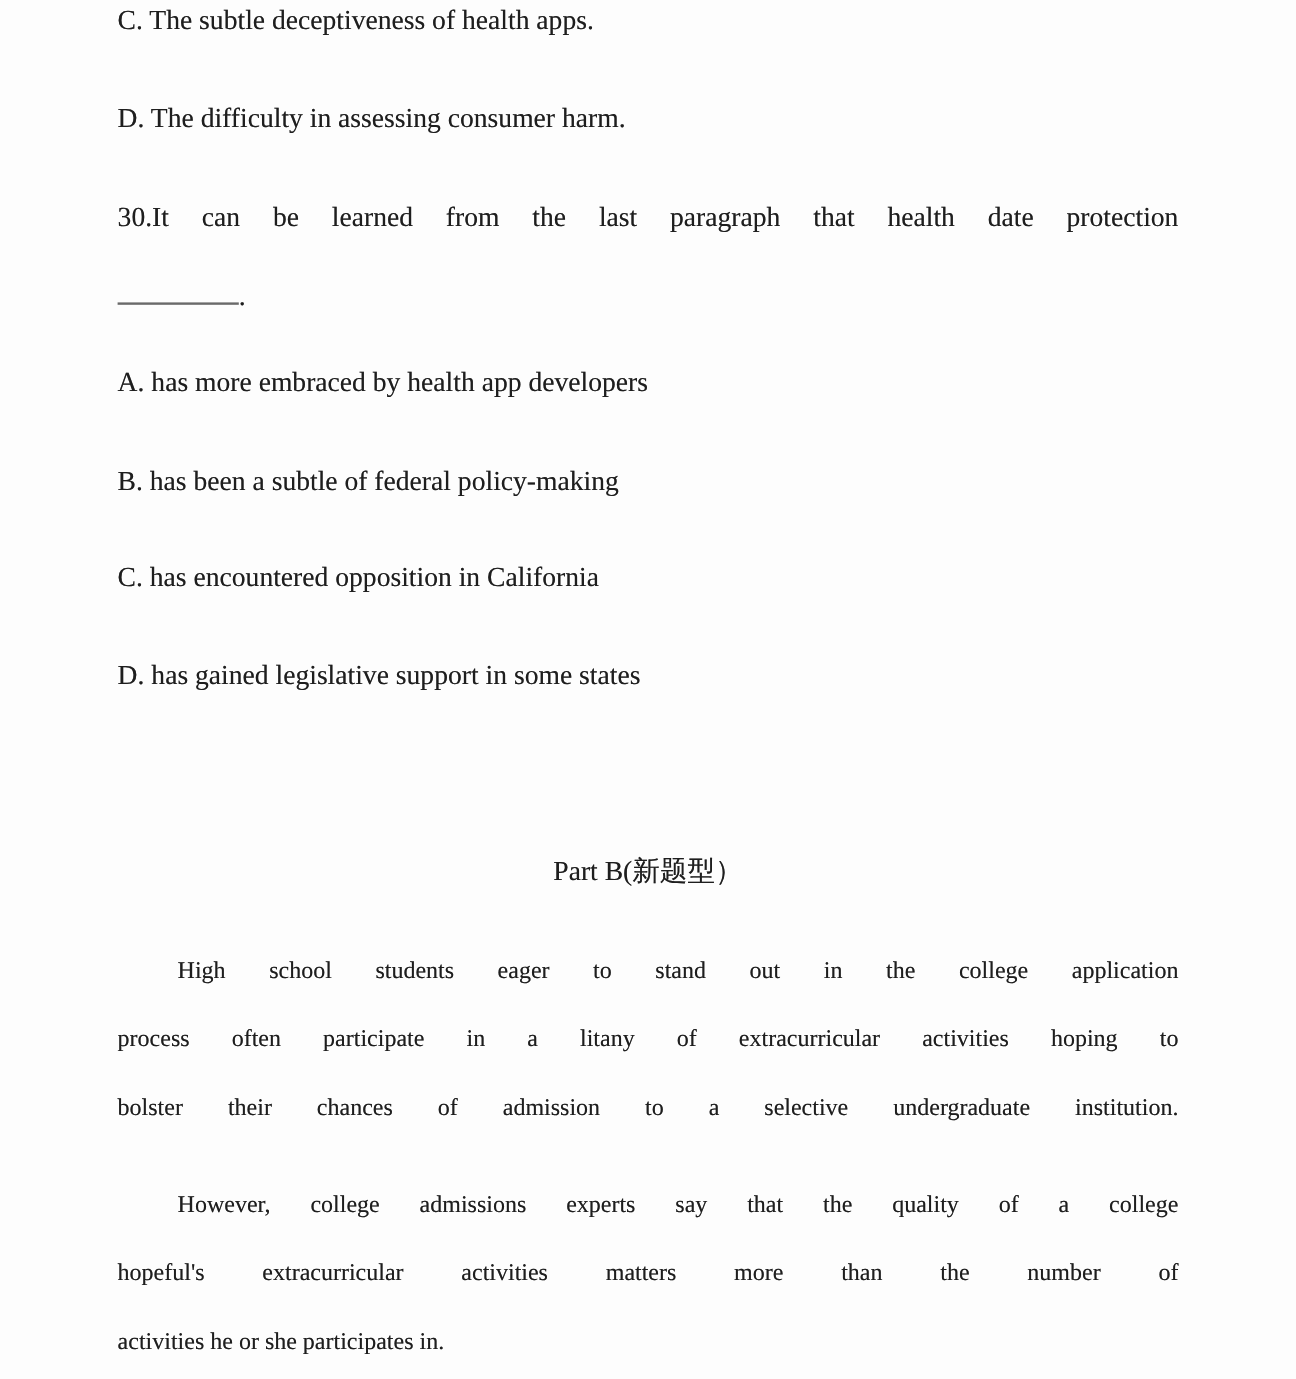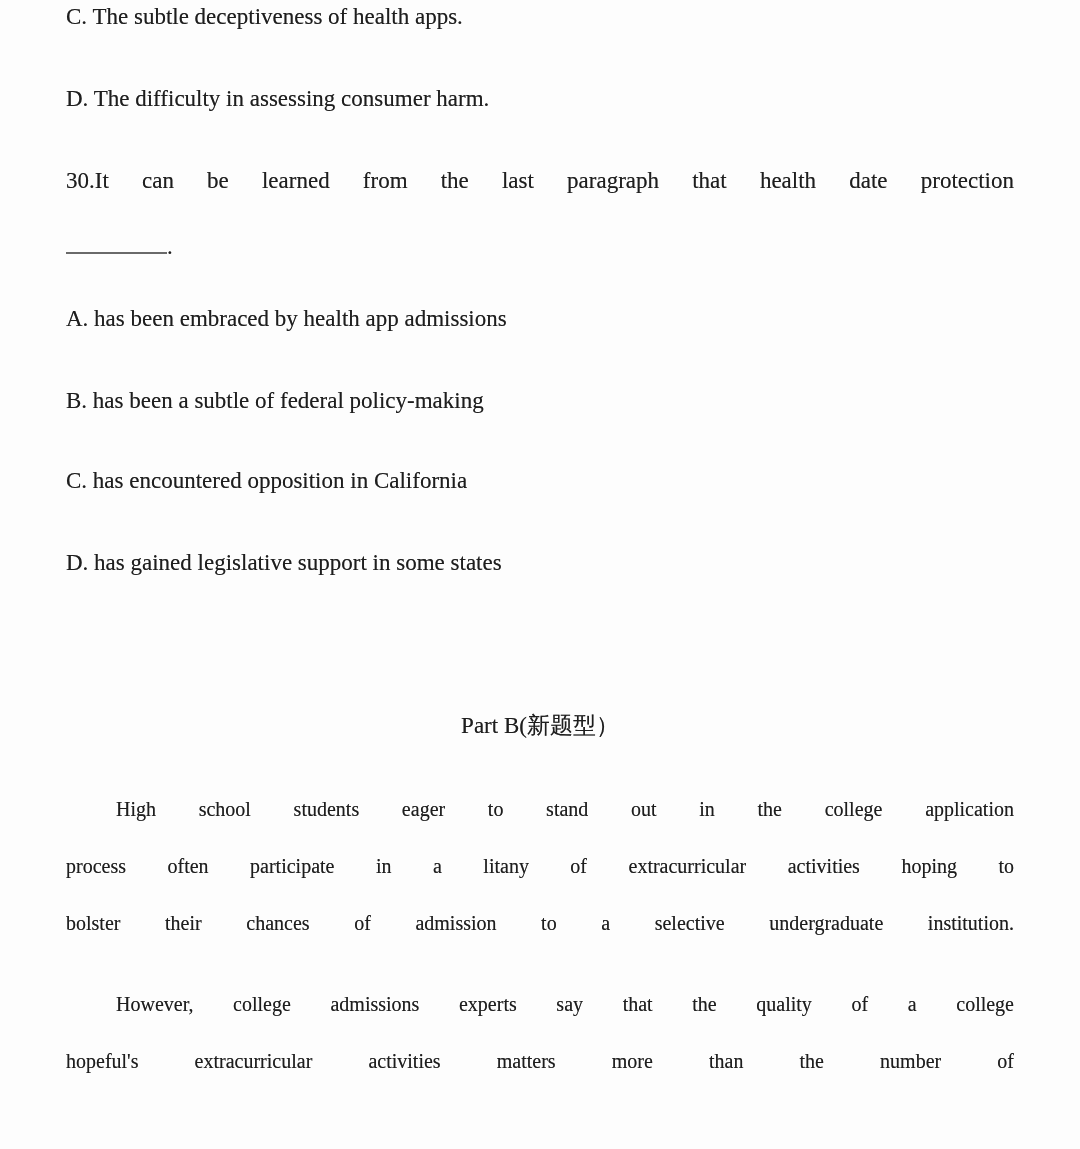--- a/index.html
+++ b/index.html
@@ -11,21 +11,21 @@
     height: 1149px;
     background: #fdfdfd;
     overflow: hidden;
     font-family: "Liberation Serif", "DejaVu Serif", serif;
     color: #1e1e1e;
   }
   .page {
     box-sizing: border-box;
     width: 1080px;
     height: 1149px;
-    padding: 0 66px;
+    padding: 0 98px;
   }
   .line {
     font-size: 23px;
     line-height: 32px;
     white-space: nowrap;
     text-shadow: 0 0 0.5px rgba(30,30,30,0.55);
   }
   .justify {
     white-space: normal;
     text-align: justify;
@@ -70,34 +70,35 @@
   <div class="line m-opt39-c">C. The subtle deceptiveness of health apps.</div>
 
   <div class="line m-opt39-d">D. The difficulty in assessing consumer harm.</div>
 
   <div class="line justify m-q40-stem">30.It can be learned from the last paragraph that health date protection</div>
 
   <div class="line m-blank">
     <span class="blank-underline"></span><span>.</span>
   </div>
 
-  <div class="line m-opt-a">A. has been embraced by health app admissions</div>
+  <div class="line m-opt-a">A. has more embraced by health app developers</div>
 
   <div class="line m-opt-b">B. has been a subtle of federal policy-making</div>
 
   <div class="line m-opt-c">C. has encountered opposition in California</div>
 
   <div class="line m-opt-d">D. has gained legislative support in some states</div>
 
   <div class="line heading m-heading">Part B(新题型）</div>
 
   <div>
     <div class="para-line justify indent m-para1">High school students eager to stand out in the college application</div>
     <div class="para-line justify">process often participate in a litany of extracurricular activities hoping to</div>
     <div class="para-line justify">bolster their chances of admission to a selective undergraduate institution.</div>
   </div>
 
   <div>
     <div class="para-line justify indent m-para2">However, college admissions experts say that the quality of a college</div>
     <div class="para-line justify">hopeful's extracurricular activities matters more than the number of</div>
+    <div class="para-line">activities he or she participates in.</div>
   </div>
 
 </div>
 
 </body></html>

